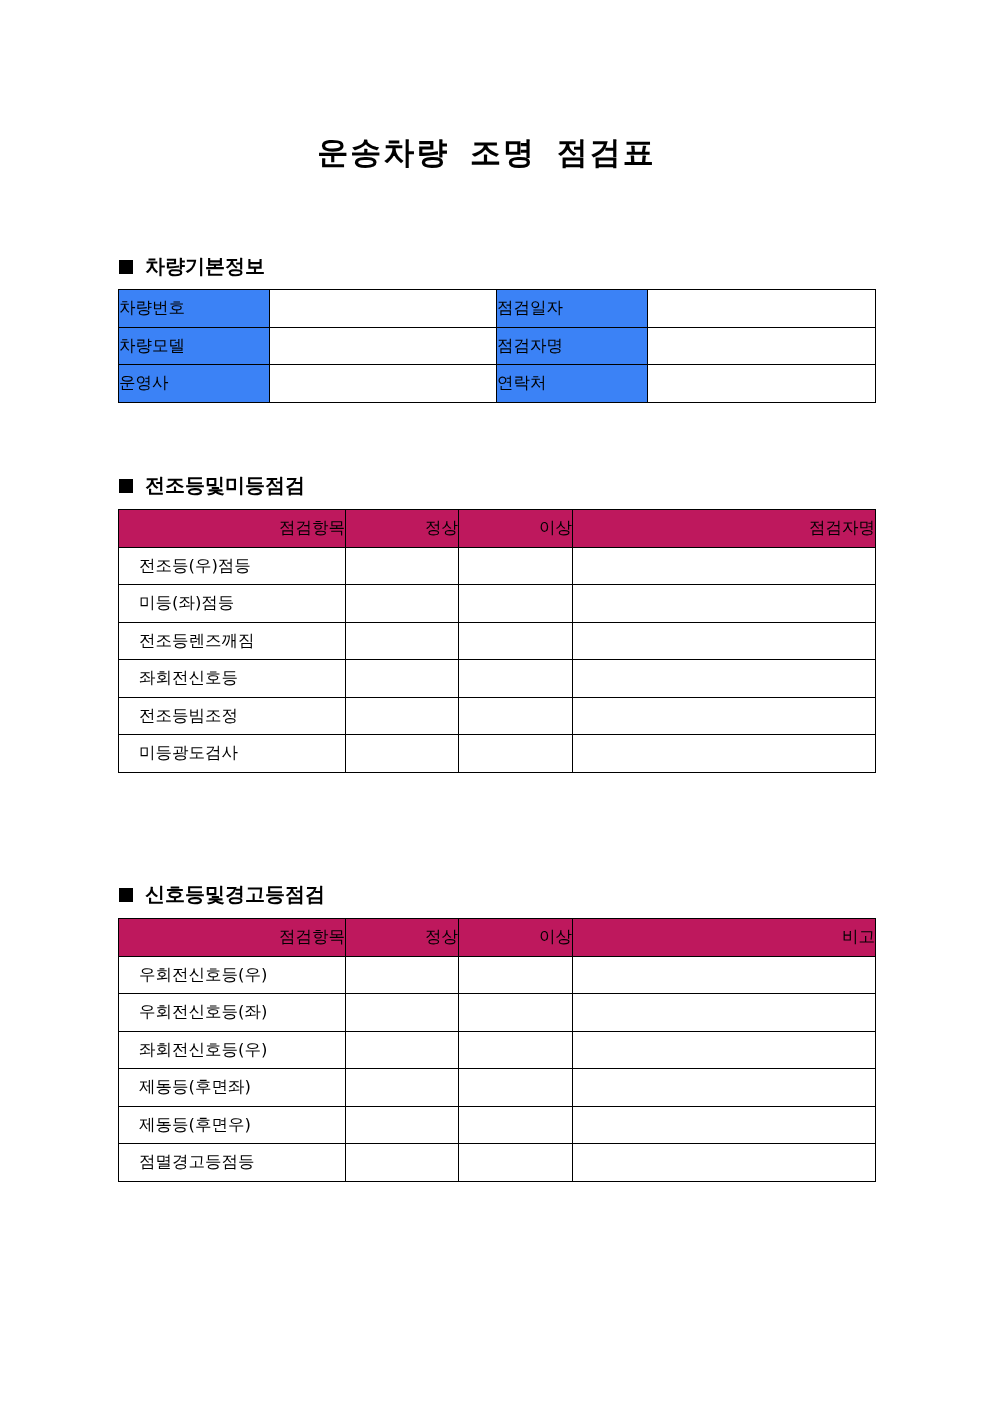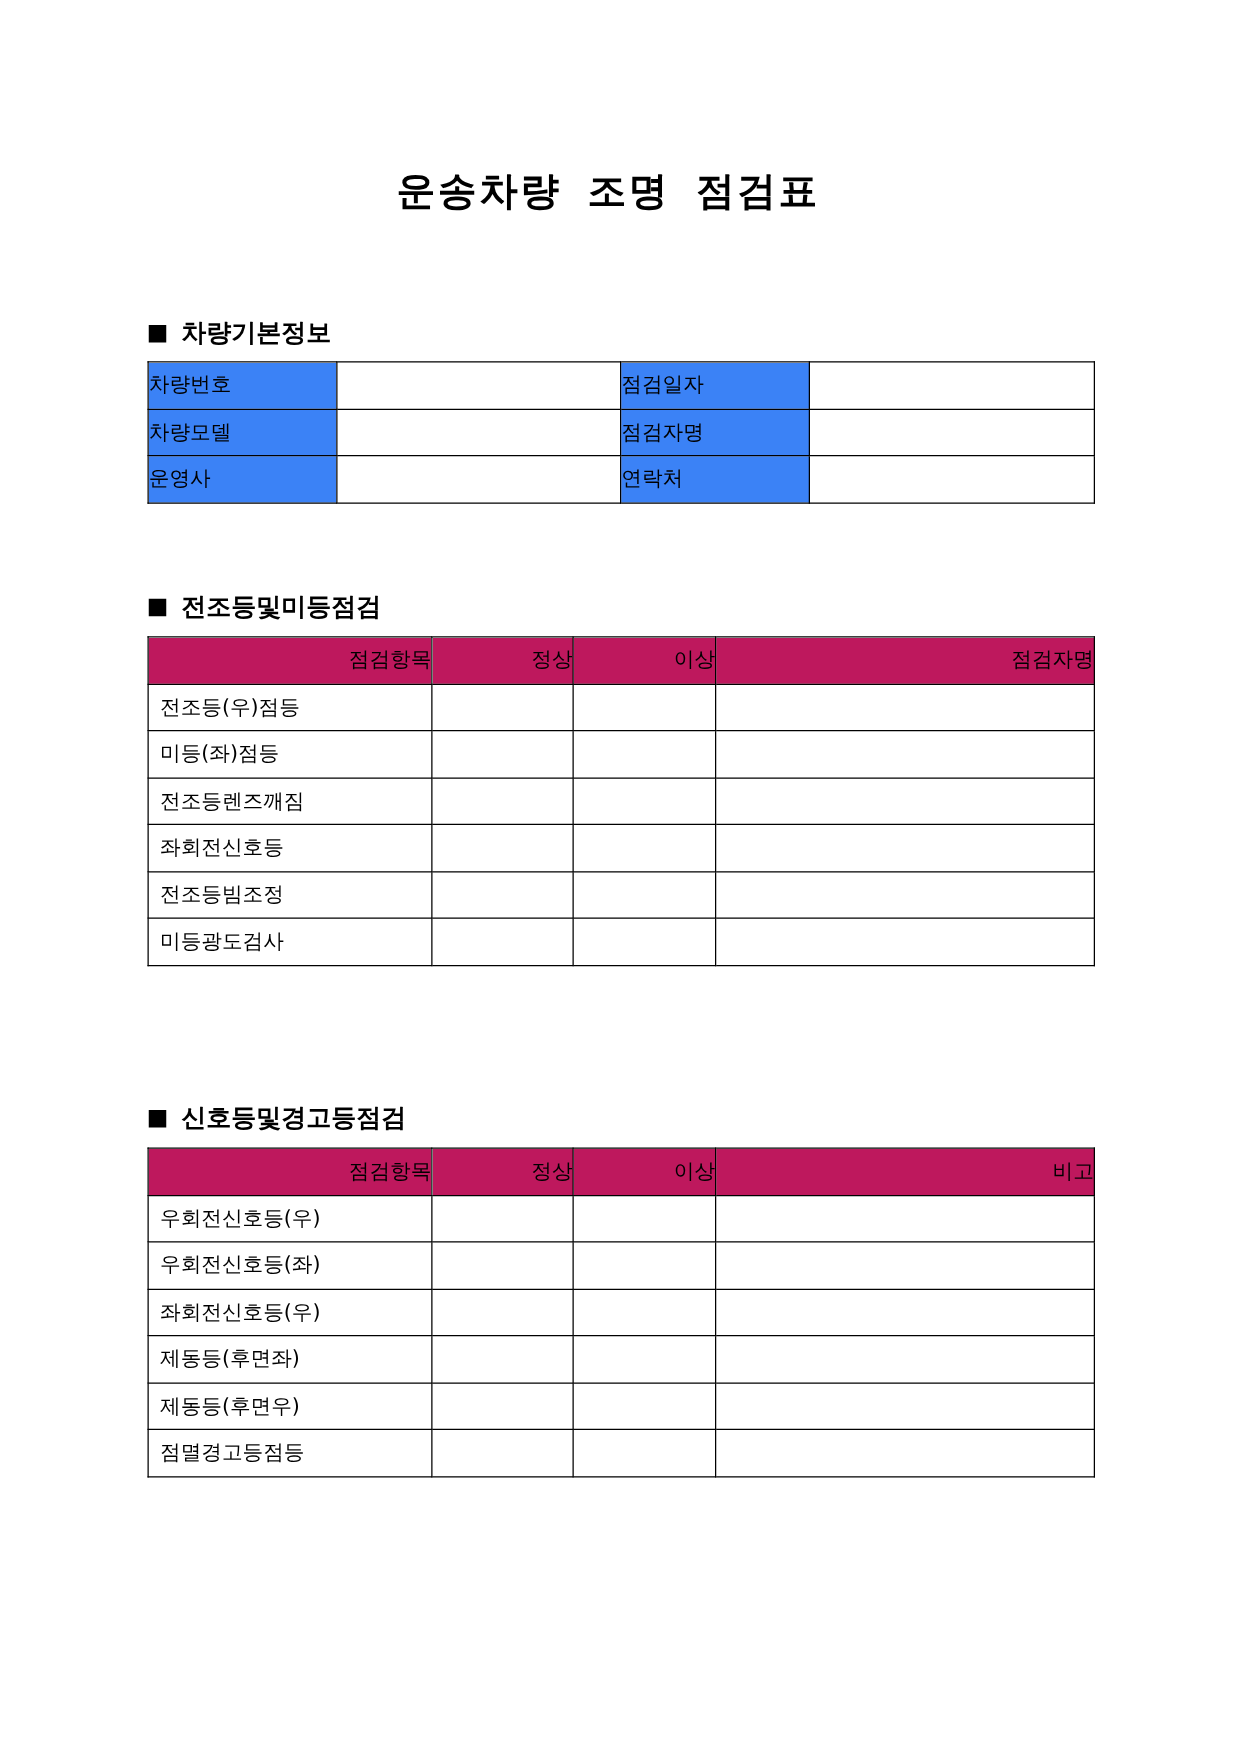--- a/index.html
+++ b/index.html
@@ -21,21 +21,21 @@
     table {
       position: absolute; left: 118px; width: 757px; border-collapse: collapse;
       table-layout: fixed;
     }
     td, th {
       border: 1.3px solid #000; font-size: 16.5px; font-weight: normal; padding: 0;
       height: 36.5px; vertical-align: middle; white-space: nowrap; overflow: hidden;
     }
     .lbl { background: #3b82f6; text-align: left; }
     .hdr { background: #be185d; text-align: right; }
-    .item { text-align: left; padding-left: 9px; }
+    .item { text-align: left; padding-left: 20px; }
     .val { background: #ffffff; }
   </style>
 </head>
 <body>
 
 <div class="title">운송차량 조명 점검표</div>
 
 <div class="section-head" style="top:253px;">
   <span class="sq"></span>
   <span>차량기본정보</span>

